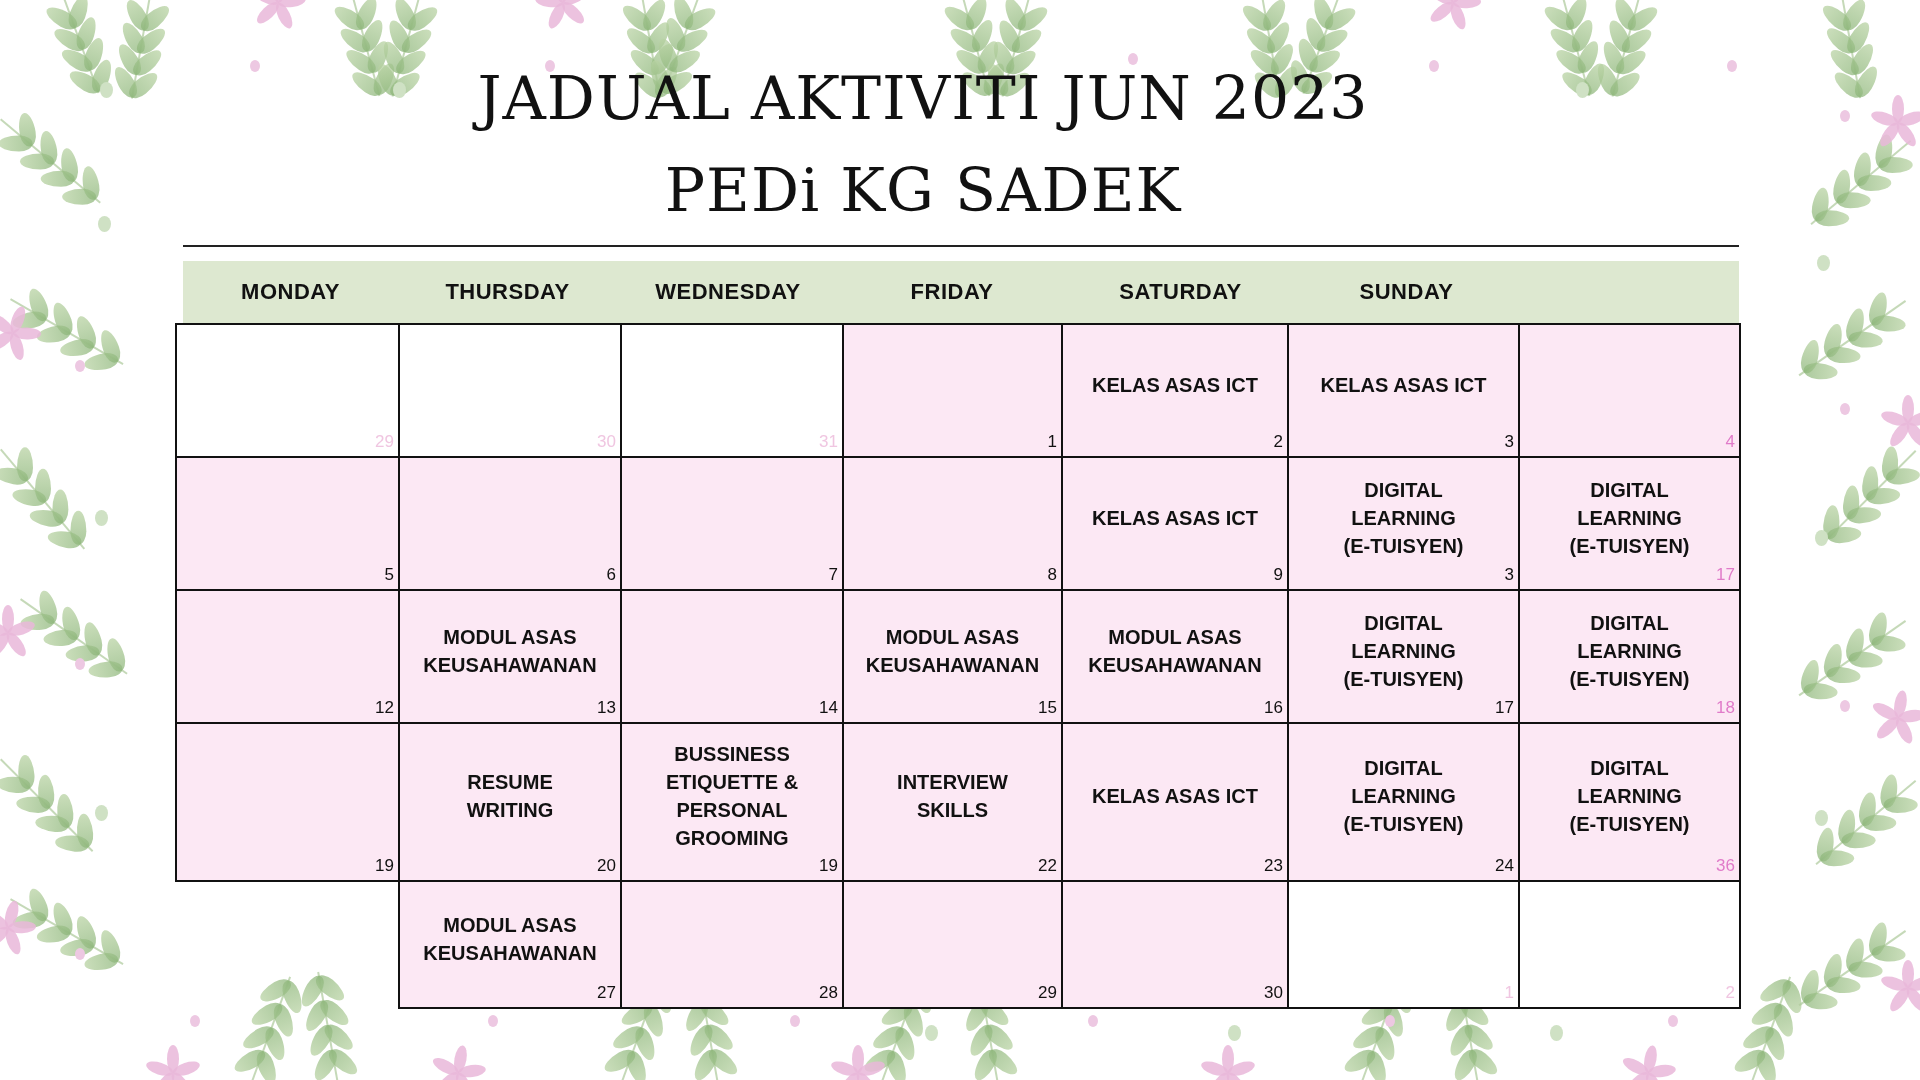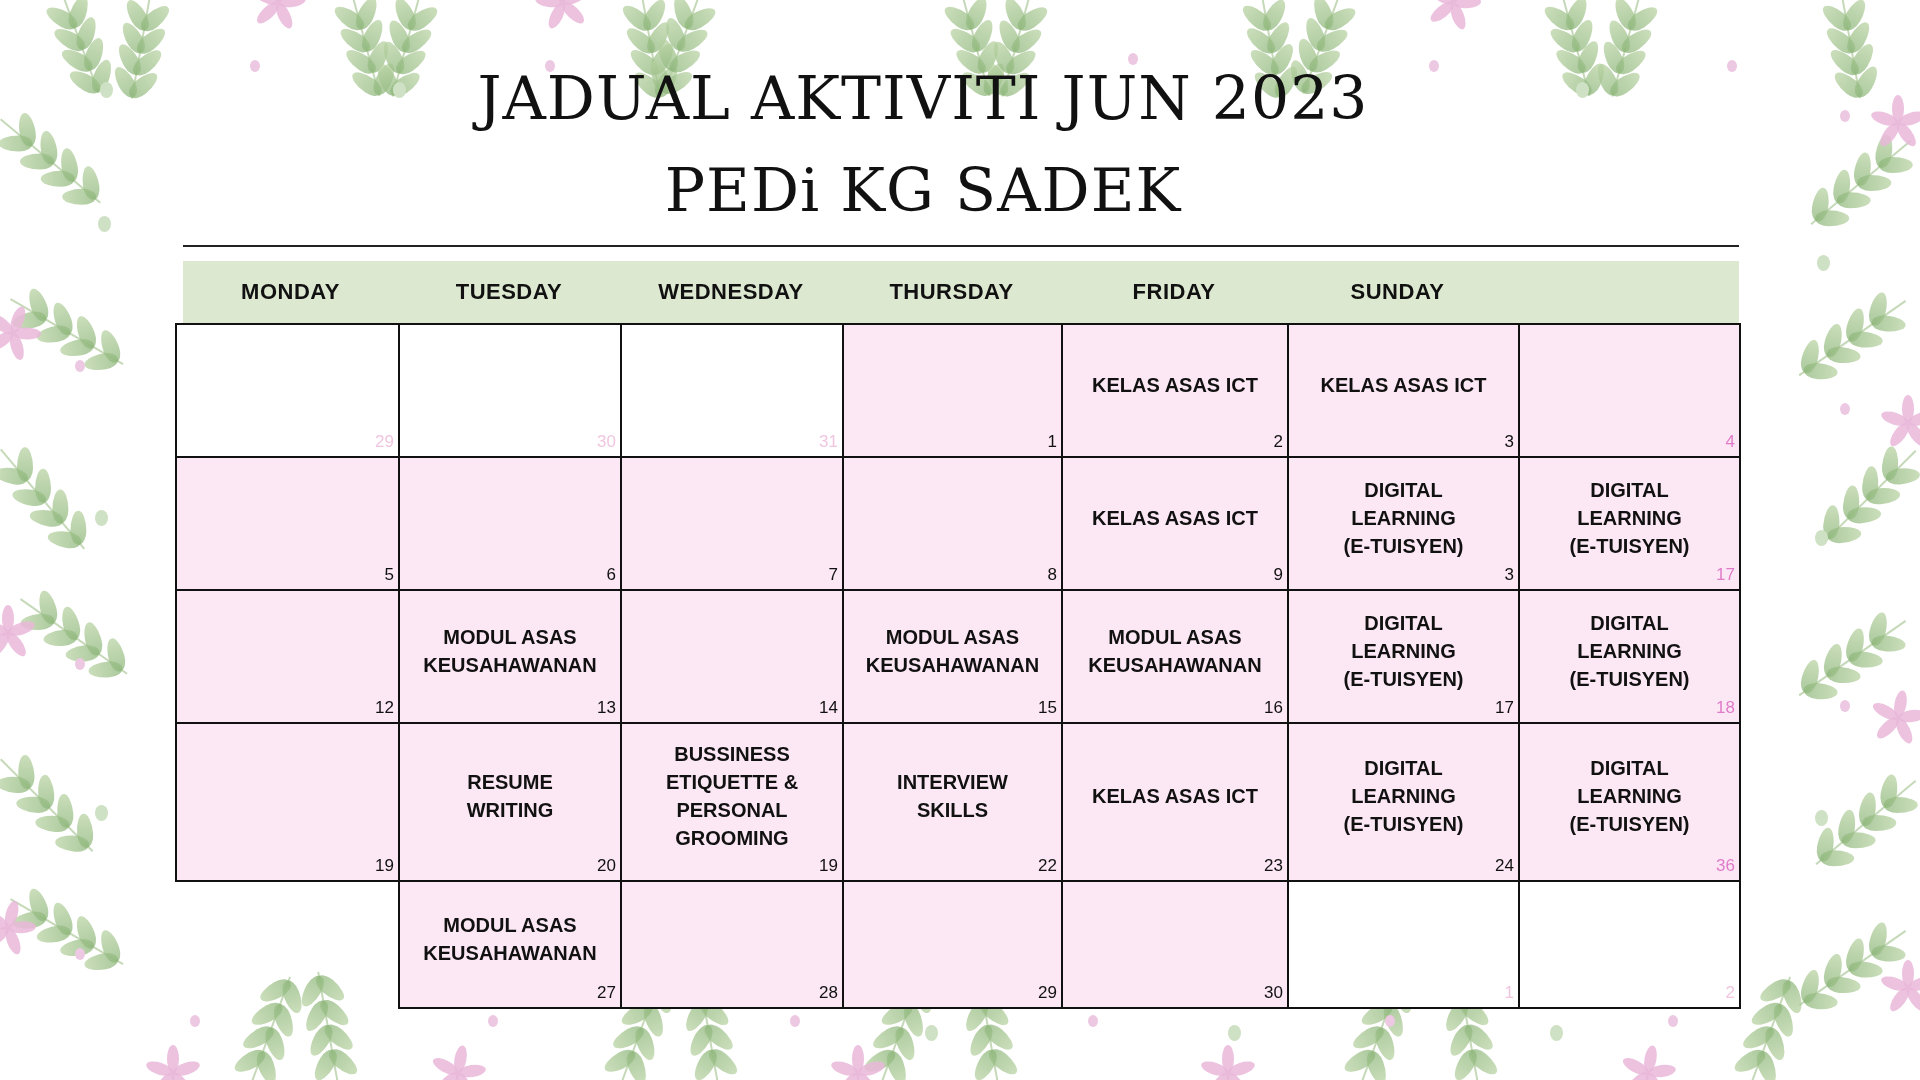--- a/index.html
+++ b/index.html
@@ -56,24 +56,24 @@
 <body>
 
 <div class="deco" id="deco"></div>
 
 <div class="title" id="t1" style="z-index: 5;">JADUAL AKTIVITI JUN 2023</div>
 <div class="title" id="t2" style="z-index: 5;">PEDi KG SADEK</div>
 <div class="rule"></div>
 
 <div class="hdr" id="hdr" style="z-index: 3;">
   <div style="width: 215px;">MONDAY</div>
-  <div style="width: 222px;">TUESDAY</div>
+  <div style="width: 219px;">THURSDAY</div>
   <div style="width: 222px;">WEDNESDAY</div>
-  <div style="width: 219px;">THURSDAY</div>
   <div style="width: 226px;">FRIDAY</div>
+  <div style="width: 231px;">SATURDAY</div>
   <div style="width: 221px;">SUNDAY</div>
 </div>
 
 <div class="grid" id="grid" style="z-index: 3;">
     <div class="cell white" style="left: 0px; top: 0px; width: 225px; height: 135px;">
       <div class="act"></div>
       <div class="num faded">29</div>
     </div>
     <div class="cell white" style="left: 223px; top: 0px; width: 224px; height: 135px;">
       <div class="act"></div>

